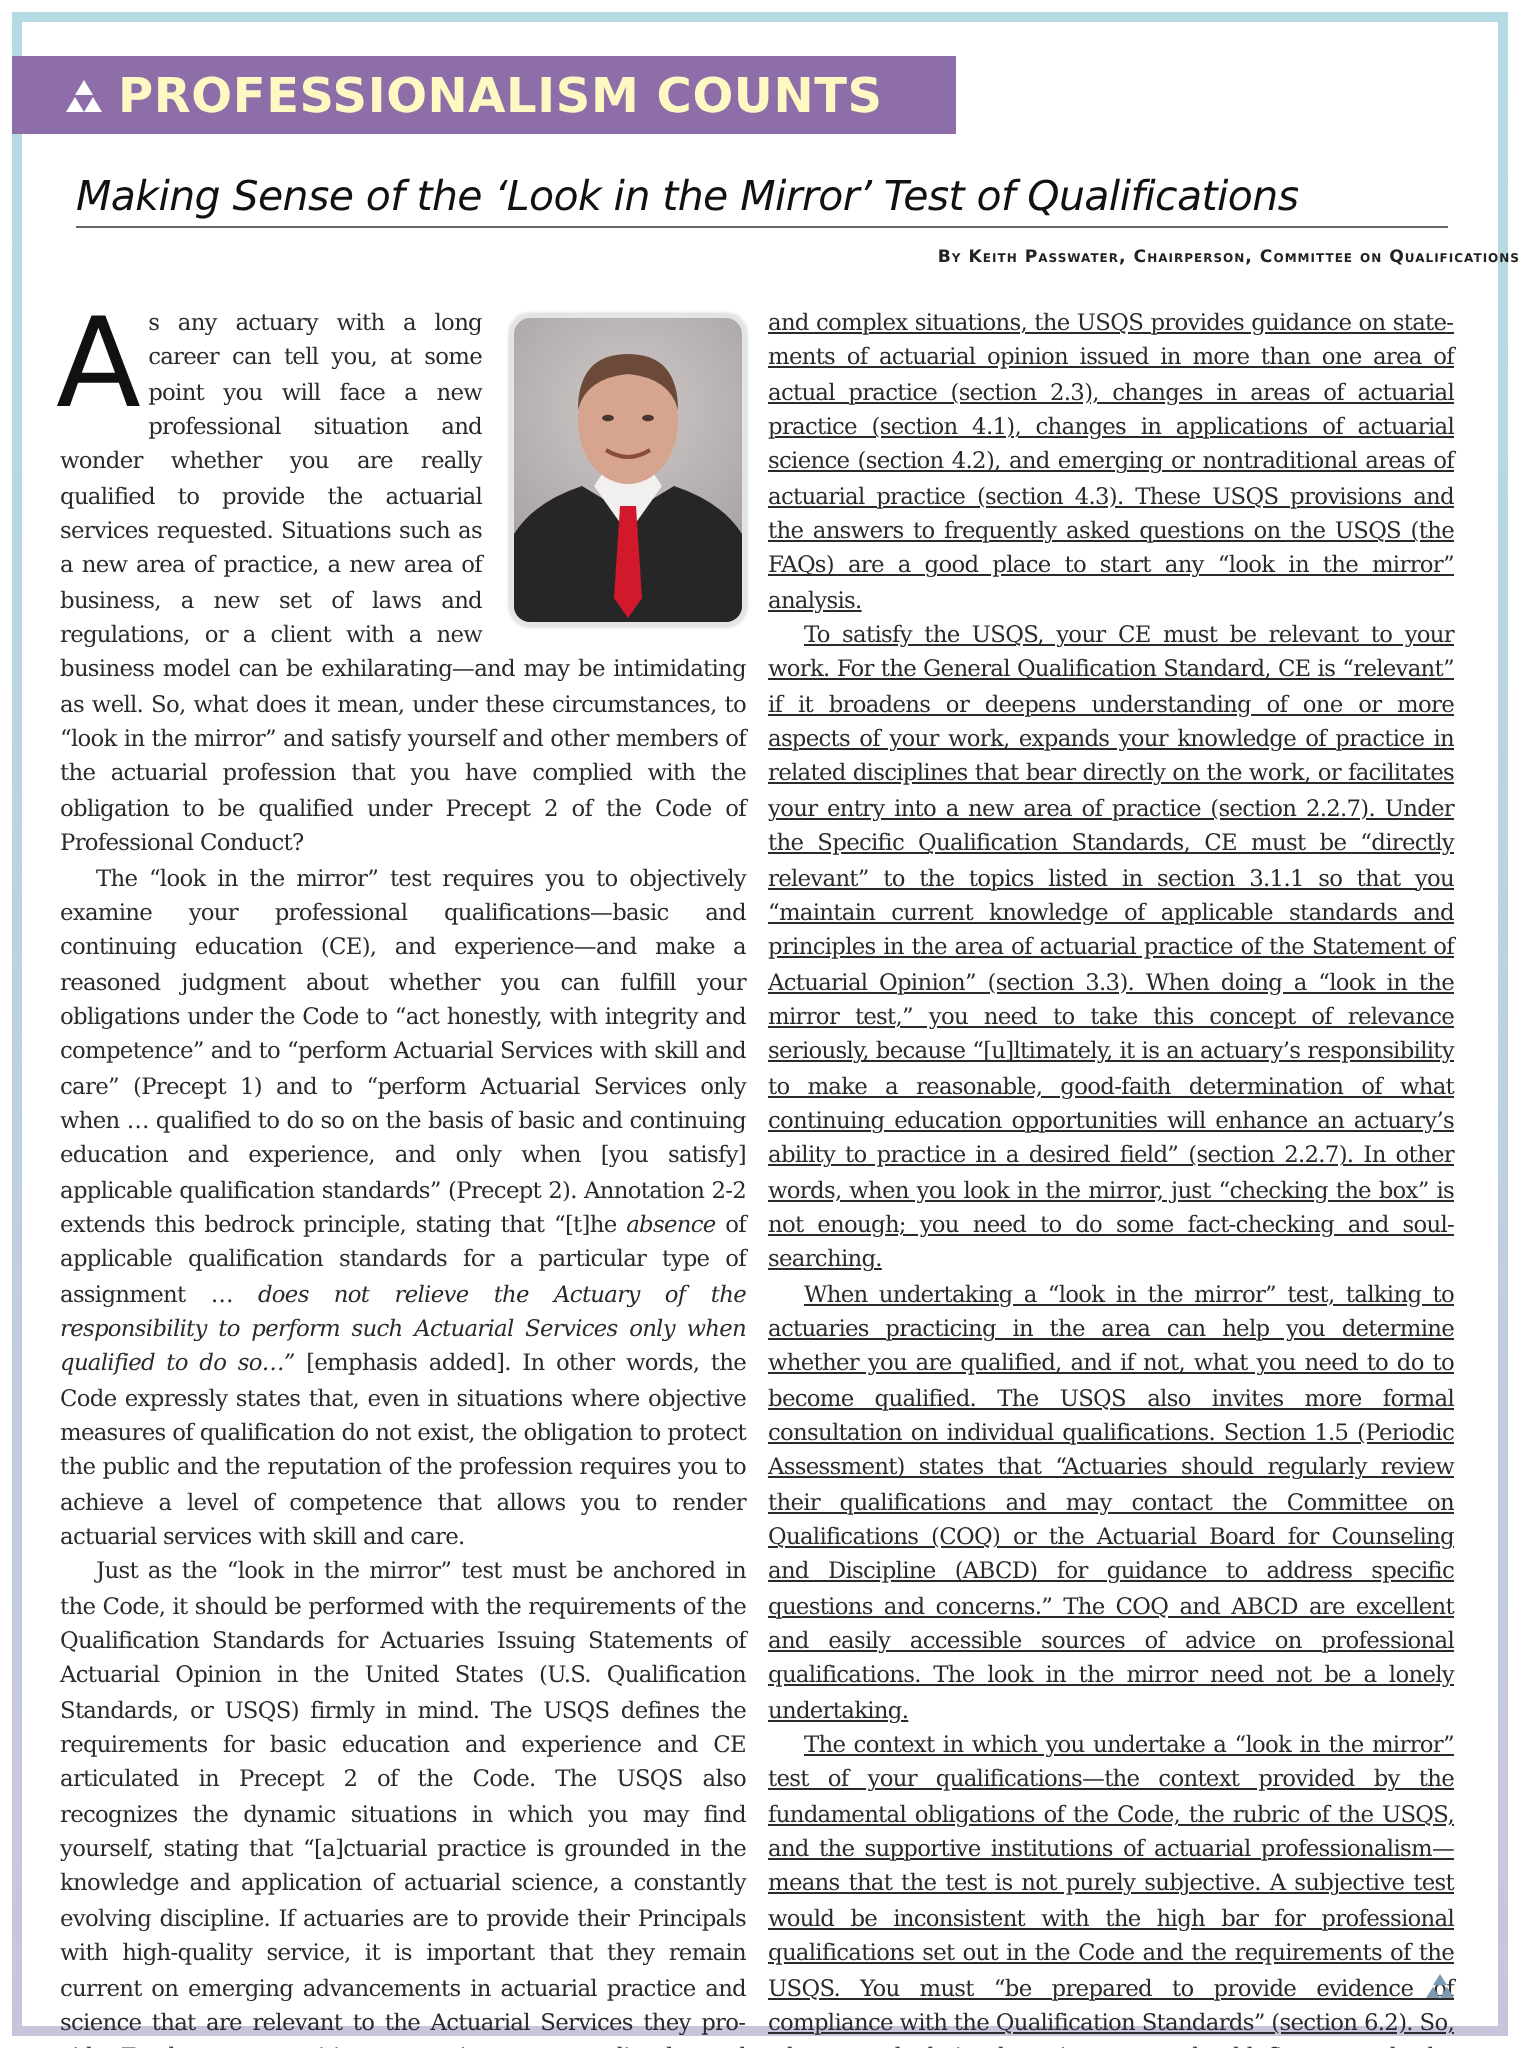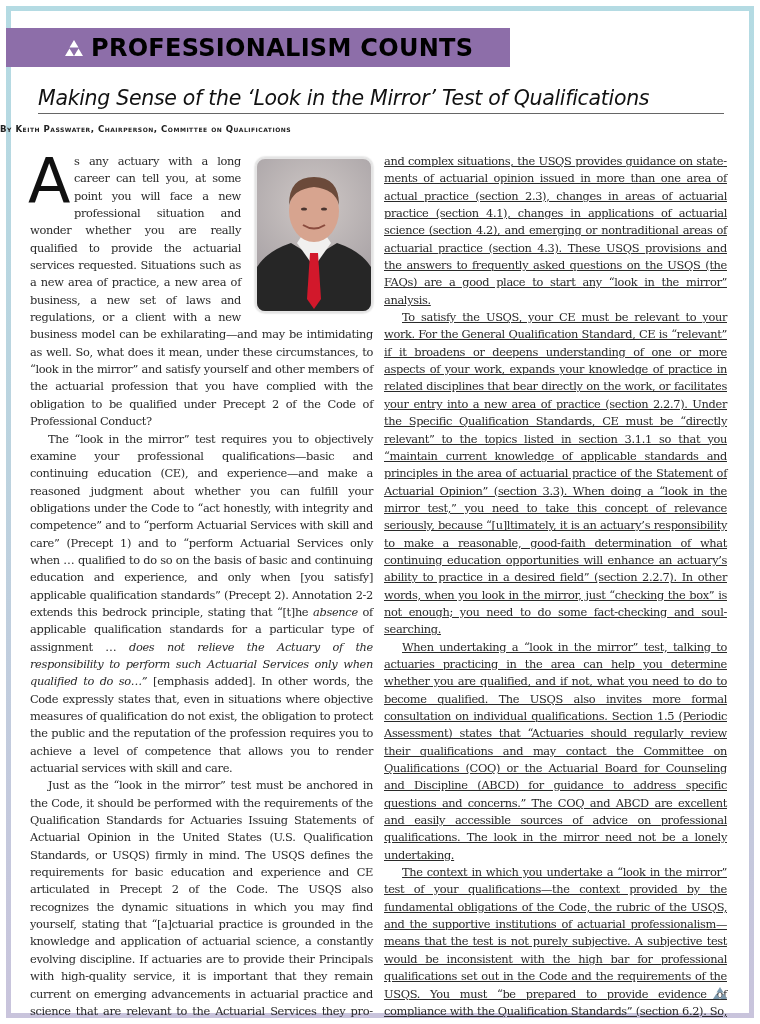--- a/index.html
+++ b/index.html
@@ -6,32 +6,32 @@
   body { width: 760px; height: 1024px; position: relative; overflow: hidden; font-family: "DejaVu Serif", serif; }
   .frame {
     position: absolute; left: 6px; top: 6px; width: 738px; height: 1002px;
     border: 5px solid transparent;
     background:
       linear-gradient(#fff,#fff) padding-box,
       linear-gradient(180deg, #b4dbe3 0%, #bcd3df 45%, #c9c4dc 100%) border-box;
   }
   .banner {
     position: absolute; left: 6px; top: 28px; width: 472px; height: 39px;
-    background: #8d6ea9; color: #000000; display: flex; align-items: center;
-    font-family: "DejaVu Sans", sans-serif; font-weight: bold; font-size: 24px; letter-spacing: 0.3px; padding-left: 32px;
+    background: #8d6ea9; color: #fef9c3; display: flex; align-items: center;
+    font-family: "DejaVu Sans", sans-serif; font-weight: bold; font-size: 24px; letter-spacing: 0.3px;
   }
   .banner .tri { width: 18px; height: 16px; margin-left: 27px; margin-right: 8px; }
   .title {
     position: absolute; left: 38px; width: 686px; top: 86px;
     font-family: "DejaVu Sans", sans-serif; font-style: italic; font-size: 20.5px; color: #111;
     text-align: left; letter-spacing: -0.3px; white-space: nowrap;
     padding-bottom: 3px; border-bottom: 1.2px solid #666;
   }
   .byline {
-    position: absolute; left: 0; width: 760px; top: 124px; text-align: left;
+    position: absolute; left: 0; width: 760px; top: 124px; text-align: right;
     font-family: "DejaVu Sans", sans-serif; font-size: 8.6px; color: #222; letter-spacing: 0.5px; font-variant: small-caps; font-weight: bold;
   }
   .col {
     position: absolute; top: 153px; width: 343px;
     font-size: 11.4px; line-height: 17.35px; color: #2a2a2a; text-align: justify; hyphens: manual;
     font-family: "DejaVu Serif", serif; letter-spacing: -0.35px;
   }
   .col-left { left: 30px; }
   .col-right { left: 384px; text-decoration: underline; }
   .col p { margin: 0; text-indent: 18px; }

